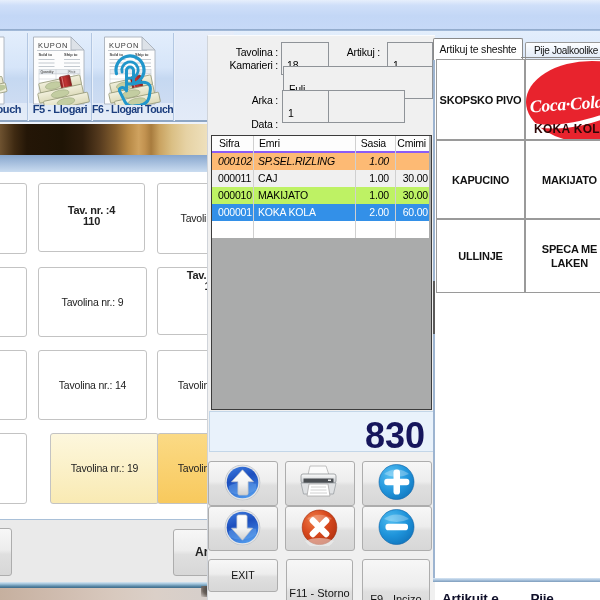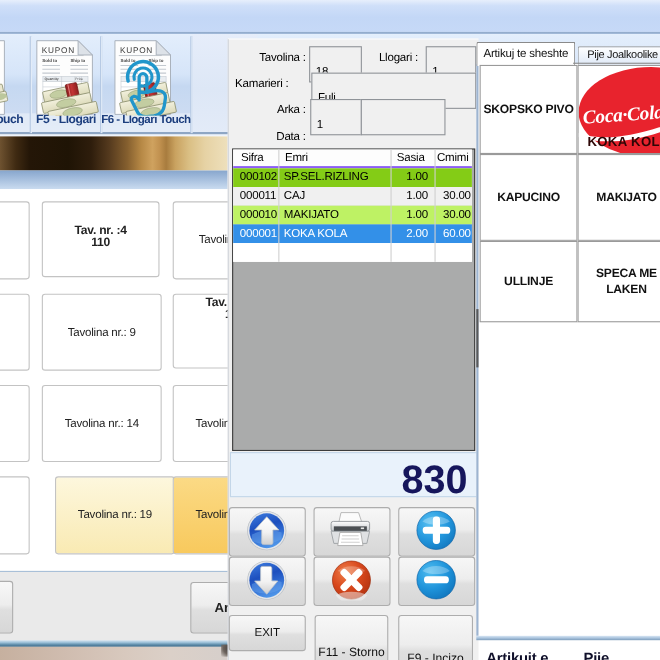--- a/index.html
+++ b/index.html
@@ -185,38 +185,38 @@
   <div class="abs gbtn" style="left:-8px;top:528px;width:18px;height:46px;"></div>
   <div class="abs gbtn" style="left:173px;top:529px;width:80px;height:45px;
        font-size:12px;font-weight:700;color:#222;line-height:45px;text-align:center;">Artikuj</div>
   <div class="abs" id="leftbotborder"></div>
   <div class="abs" id="desktop"></div>
   <div class="abs" style="left:201px;top:586px;width:13px;height:11px;background:radial-gradient(ellipse at 70% 30%,#3a3a3a 0%,#6b625c 55%,rgba(150,140,130,0) 100%);"></div>
 
   <div class="abs" id="cpanel"></div>
   <div class="abs flabel" style="left:198px;top:44px;width:80px;">Tavolina :</div>
   <div class="abs fbox" style="left:281px;top:42px;width:41px;height:16px;">18</div>
-  <div class="abs flabel" style="left:320px;top:44px;width:60px;">Llogari :</div>
+  <div class="abs flabel" style="left:320px;top:44px;width:60px;">Artikuj :</div>
   <div class="abs fbox" style="left:387px;top:42px;width:39px;height:16px;">1</div>
-  <div class="abs flabel" style="left:198px;top:68px;width:80px;text-align:center;">Kamarieri :</div>
+  <div class="abs flabel" style="left:198px;top:57px;width:80px;">Kamarieri :</div>
   <div class="abs fbox" style="left:283px;top:66px;width:143px;height:16px;">Fuli .</div>
   <div class="abs flabel" style="left:198px;top:92px;width:80px;">Arka :</div>
   <div class="abs fbox" style="left:282px;top:90px;width:40px;height:16px;">1</div>
   <div class="abs fbox" style="left:328px;top:90px;width:70px;height:16px;"></div>
   <div class="abs flabel" style="left:198px;top:116px;width:80px;">Data :</div>
 
   <div class="abs" id="grid">
     <div style="position:absolute;left:0;top:0;width:217px;height:102px;background:#fff;"></div>
     <div class="grow" style="top:0;height:15px;line-height:15px;border-bottom:2px solid #8b5cf6;background:#fdfdfd;">
       <span class="gcell" style="left:7px;">Sifra</span>
       <span class="gcell" style="left:47px;">Emri</span>
       <span class="gcell" style="left:140px;width:34px;text-align:right;">Sasia</span>
       <span class="gcell" style="left:183px;width:31px;text-align:right;">Cmimi</span>
     </div>
-    <div class="grow" style="top:17px;border-bottom:1px solid #d5d5d5;background:#84cc16;">
+    <div class="grow" style="top:17px;border-bottom:1px solid #d5d5d5;background:#fdba74;font-style:italic;">
       <span class="gcell" style="left:6px;">000102</span>
       <span class="gcell" style="left:46px;">SP.SEL.RIZLING</span>
       <span class="gcell" style="left:143px;width:34px;text-align:right;">1.00</span>
       <span class="gcell" style="left:183px;width:33px;text-align:right;margin-top:23px;">650.00</span>
     </div>
     <div class="grow" style="top:34px;border-bottom:1px solid #d5d5d5;background:#f0f0f0;">
       <span class="gcell" style="left:6px;">000011</span>
       <span class="gcell" style="left:46px;">CAJ</span>
       <span class="gcell" style="left:143px;width:34px;text-align:right;">1.00</span>
       <span class="gcell" style="left:183px;width:33px;text-align:right;">30.00</span>

